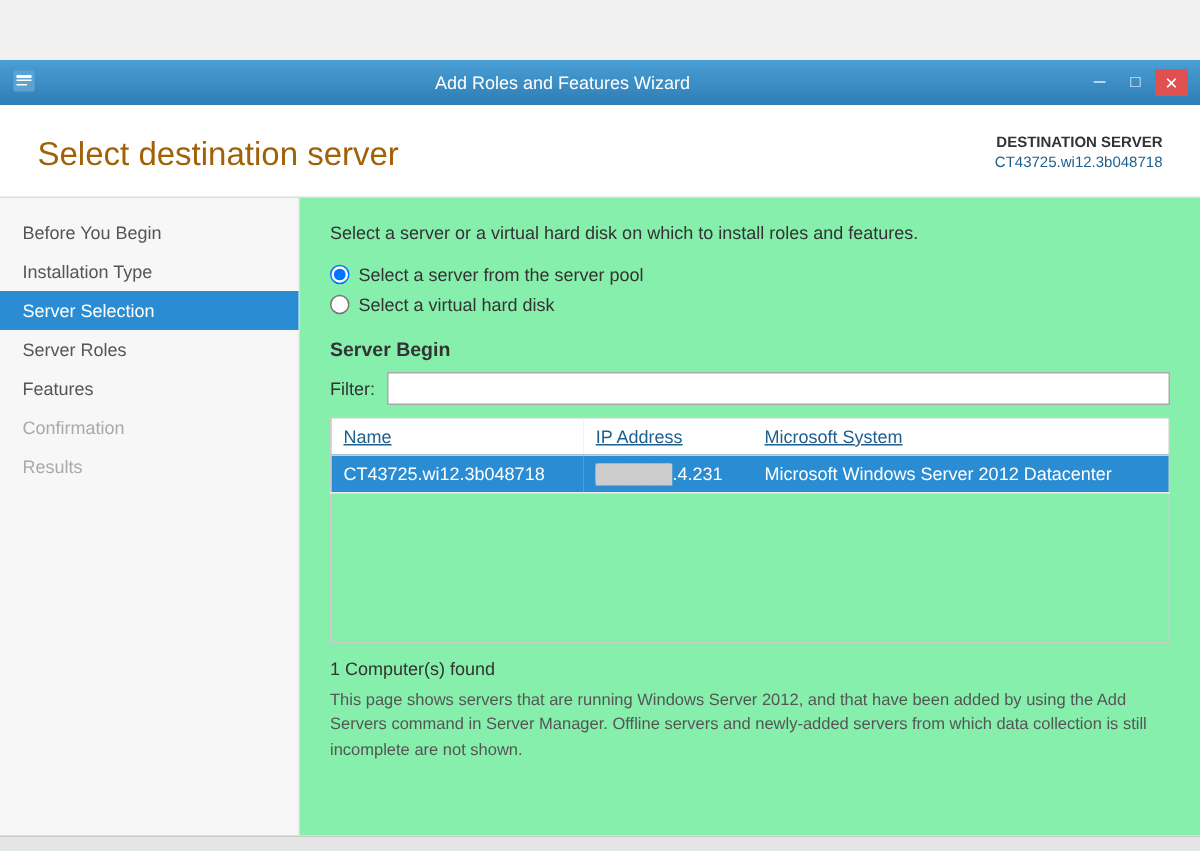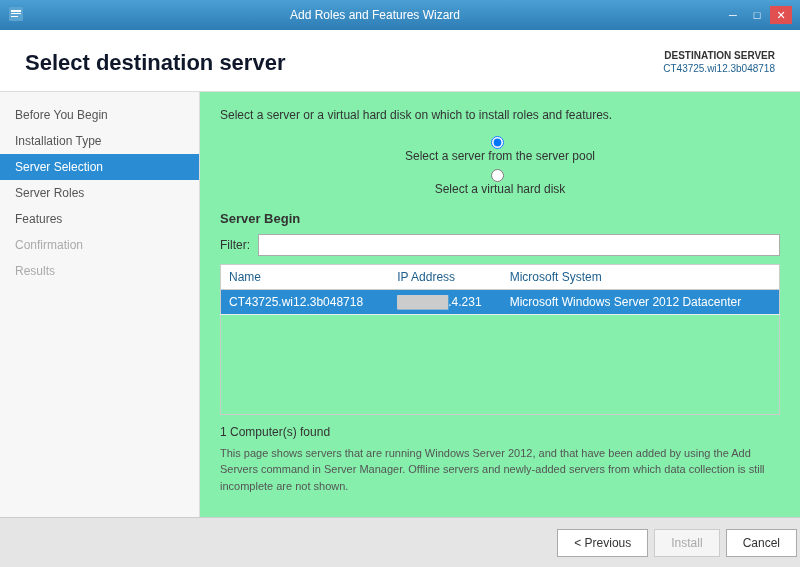--- a/index.html
+++ b/index.html
@@ -15,20 +15,21 @@
     
     .titlebar {
       background: linear-gradient(to bottom, #4a9fd4, #2e7db5);
       height: 30px;
       display: flex;
       align-items: center;
       justify-content: space-between;
       padding: 0 8px;
       color: white;
       font-size: 12px;
+      margin-top: 40px;
     }
     .titlebar-title {
       flex: 1;
       text-align: center;
       font-size: 12px;
     }
     .titlebar-controls {
       display: flex;
       gap: 2px;
     }
@@ -58,22 +59,22 @@
     .header {
       background: white;
       padding: 20px 25px 15px 25px;
       border-bottom: 1px solid #ddd;
       display: flex;
       justify-content: space-between;
       align-items: flex-start;
     }
     .header-title {
       font-size: 22px;
-      font-weight: 700;
-      color: #0f172a;
+      font-weight: 400;
+      color: #a16207;
     }
     .destination-server {
       text-align: right;
       font-size: 10px;
       color: #555;
     }
     .destination-server .label {
       font-weight: bold;
       color: #333;
       display: block;
@@ -125,25 +126,23 @@
       color: #333;
       margin-bottom: 12px;
       line-height: 1.4;
     }
 
     .radio-group {
       margin-bottom: 15px;
     }
     .radio-item {
       display: flex;
-      align-items: center;
       margin-bottom: 6px;
       font-size: 12px;
       color: #333;
-      flex-direction: column;
     }
     .radio-item input[type="radio"] {
       margin-right: 6px;
     }
 
     .section-label {
       font-size: 13px;
       font-weight: 600;
       color: #333;
       margin-bottom: 8px;
@@ -176,20 +175,21 @@
       margin-bottom: 10px;
       font-size: 12px;
     }
     .server-table thead th {
       background: white;
       padding: 5px 8px;
       text-align: left;
       color: #1e5f8e;
       border-bottom: 1px solid #ccc;
       font-weight: normal;
+      text-decoration: underline;
     }
     .server-table tbody td {
       padding: 5px 8px;
       border-bottom: 1px solid #eee;
     }
     .server-table tbody tr.selected td {
       background: #2a8dd4;
       color: white;
     }
     

